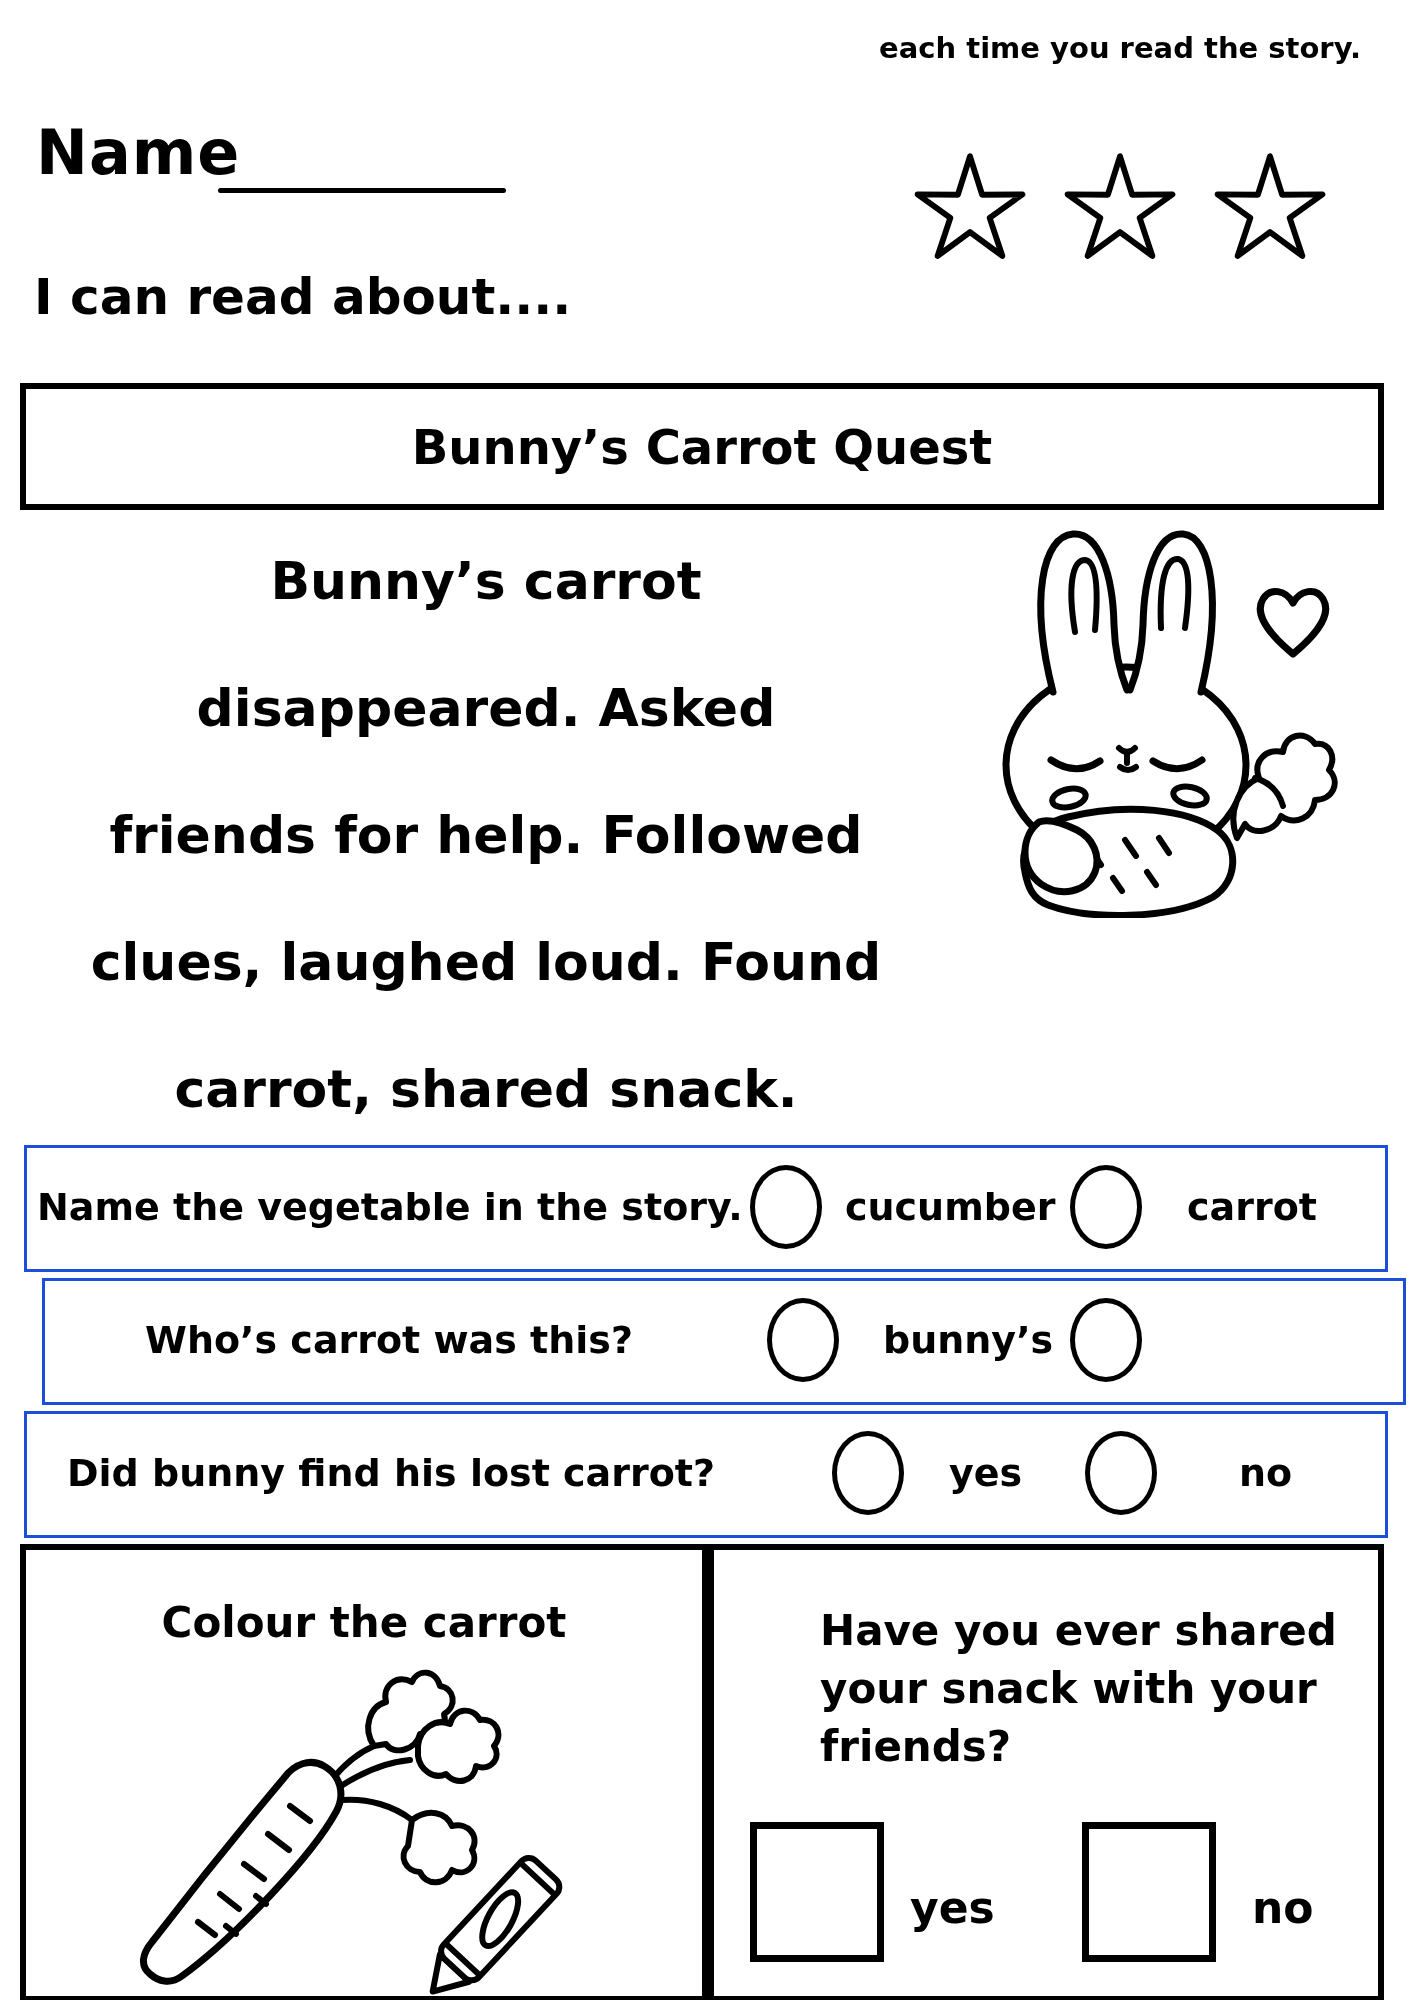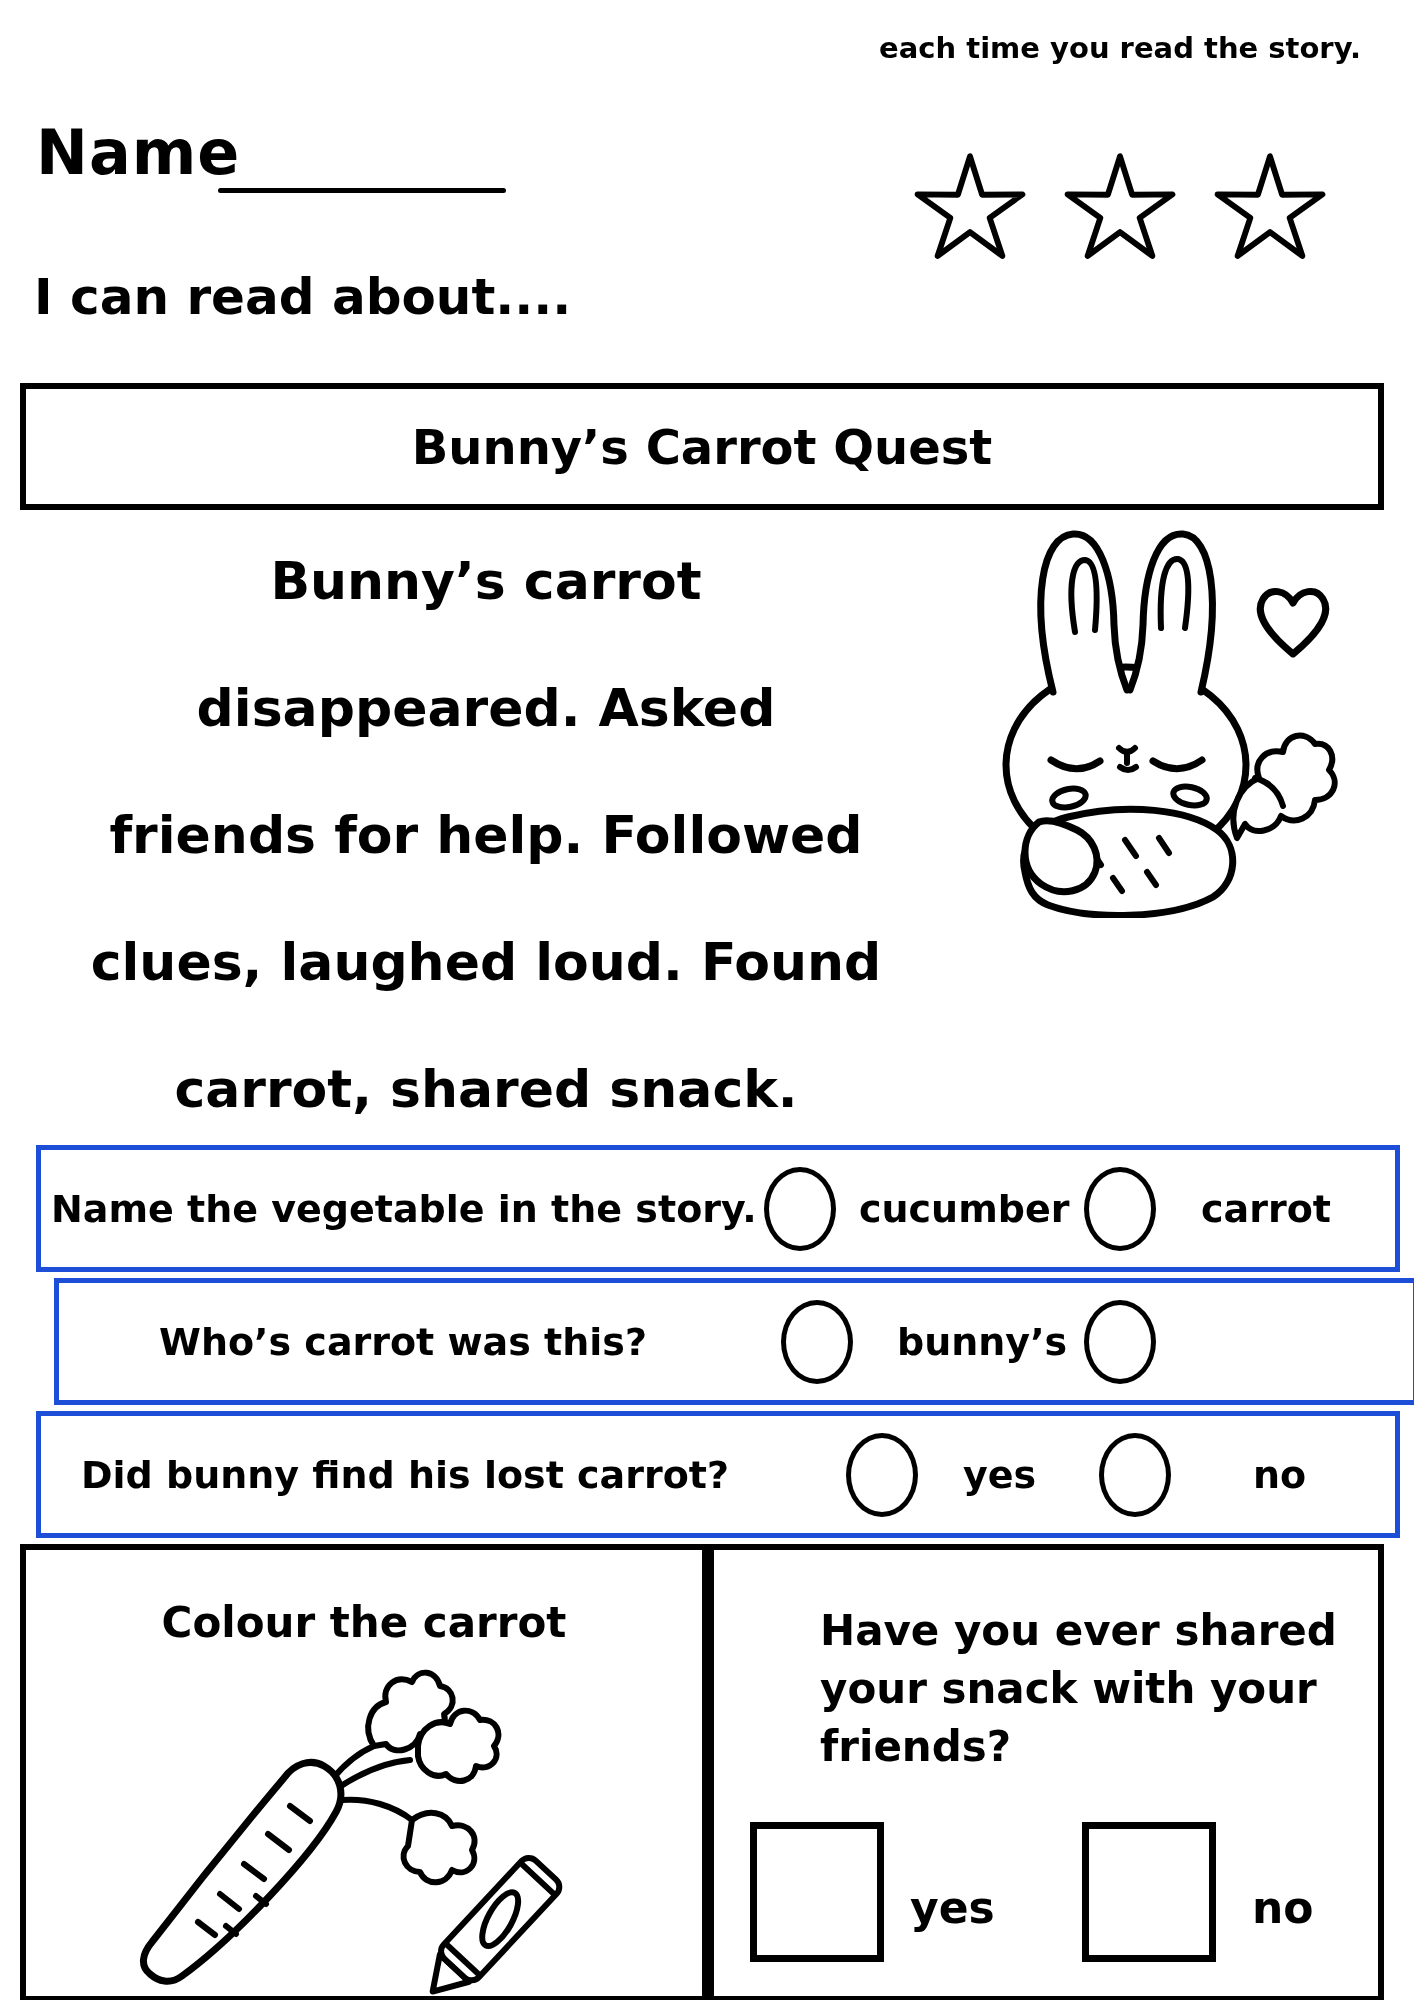--- a/index.html
+++ b/index.html
@@ -12,21 +12,21 @@
   .star-instr{left:860px;top:28px;width:520px;text-align:center;font-size:29px;line-height:40px;}
   .star{width:118px;height:117px;}
   .star-1{left:911px;top:148px;} .star-2{left:1061px;top:148px;} .star-3{left:1211px;top:148px;}
   .read-heading{left:34px;top:268px;font-size:50px;}
   .title-box{left:20px;top:383px;width:1364px;height:127px;border:6px solid #000;
              box-sizing:border-box;display:flex;align-items:center;justify-content:center;}
   .title-box span{font-size:48px;}
   .story{left:36px;top:517px;width:900px;}
   .story div{height:127px;display:flex;align-items:center;justify-content:center;font-size:52px;white-space:nowrap;}
   .bunny-wrap{left:993px;top:520px;width:352px;height:398px;}
-  .qrow{left:36px;width:1364px;height:127px;border:5px solid #1d4ed8;box-sizing:border-box;}
+  .qrow{left:24px;width:1364px;height:127px;border:3px solid #1d4ed8;box-sizing:border-box;}
   .qrow-1{top:1145px;} .qrow-2{top:1278px;margin-left:18px;} .qrow-3{top:1411px;}
   .qrow .prompt{position:absolute;top:0;height:117px;display:flex;align-items:center;font-size:38px;white-space:nowrap;}
   .bubble{position:absolute;width:72px;height:84px;border:5px solid #000;border-radius:50%;
           box-sizing:border-box;top:17px;background:#fff;}
   .opt{position:absolute;top:0;height:117px;display:flex;align-items:center;font-size:38px;white-space:nowrap;}
   .panel{top:1544px;height:458px;border:6px solid #000;box-sizing:border-box;}
   .panel-left{left:20px;width:688px;}
   .panel-right{left:708px;width:676px;}
   .colour-heading{left:0;top:48px;width:100%;text-align:center;font-size:42px;}
   .carrot-svg{left:96px;top:110px;}

